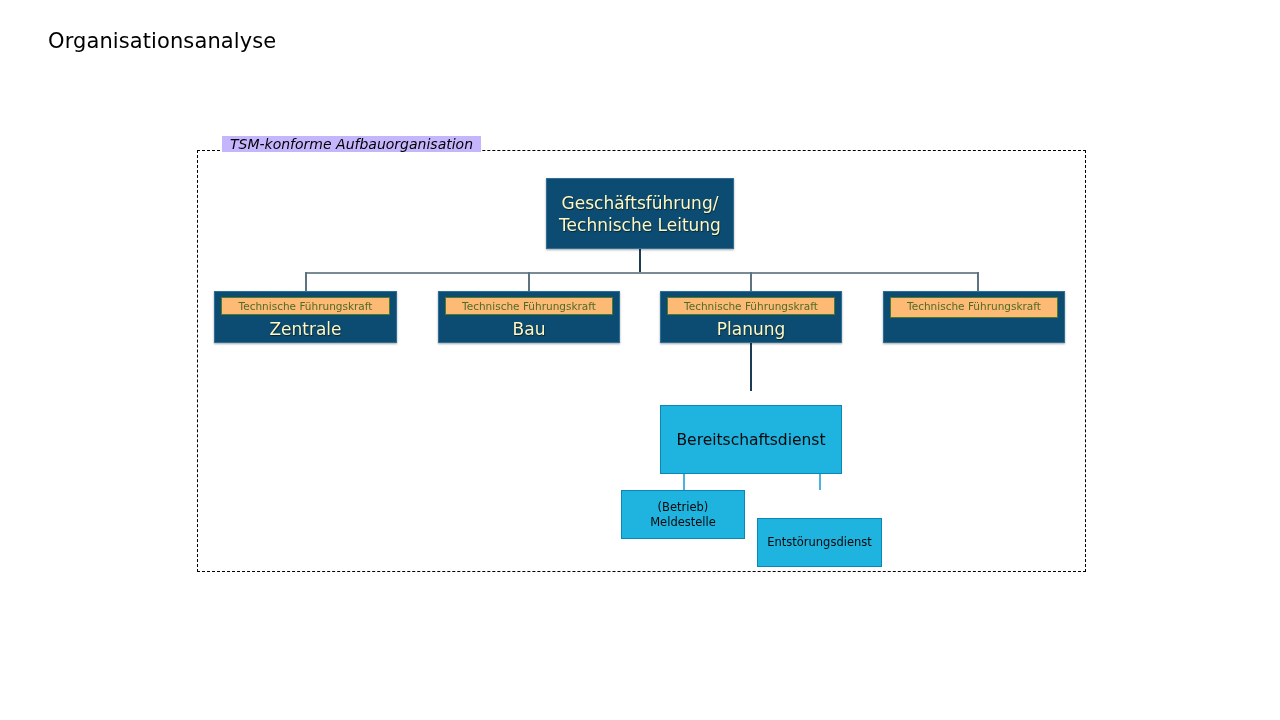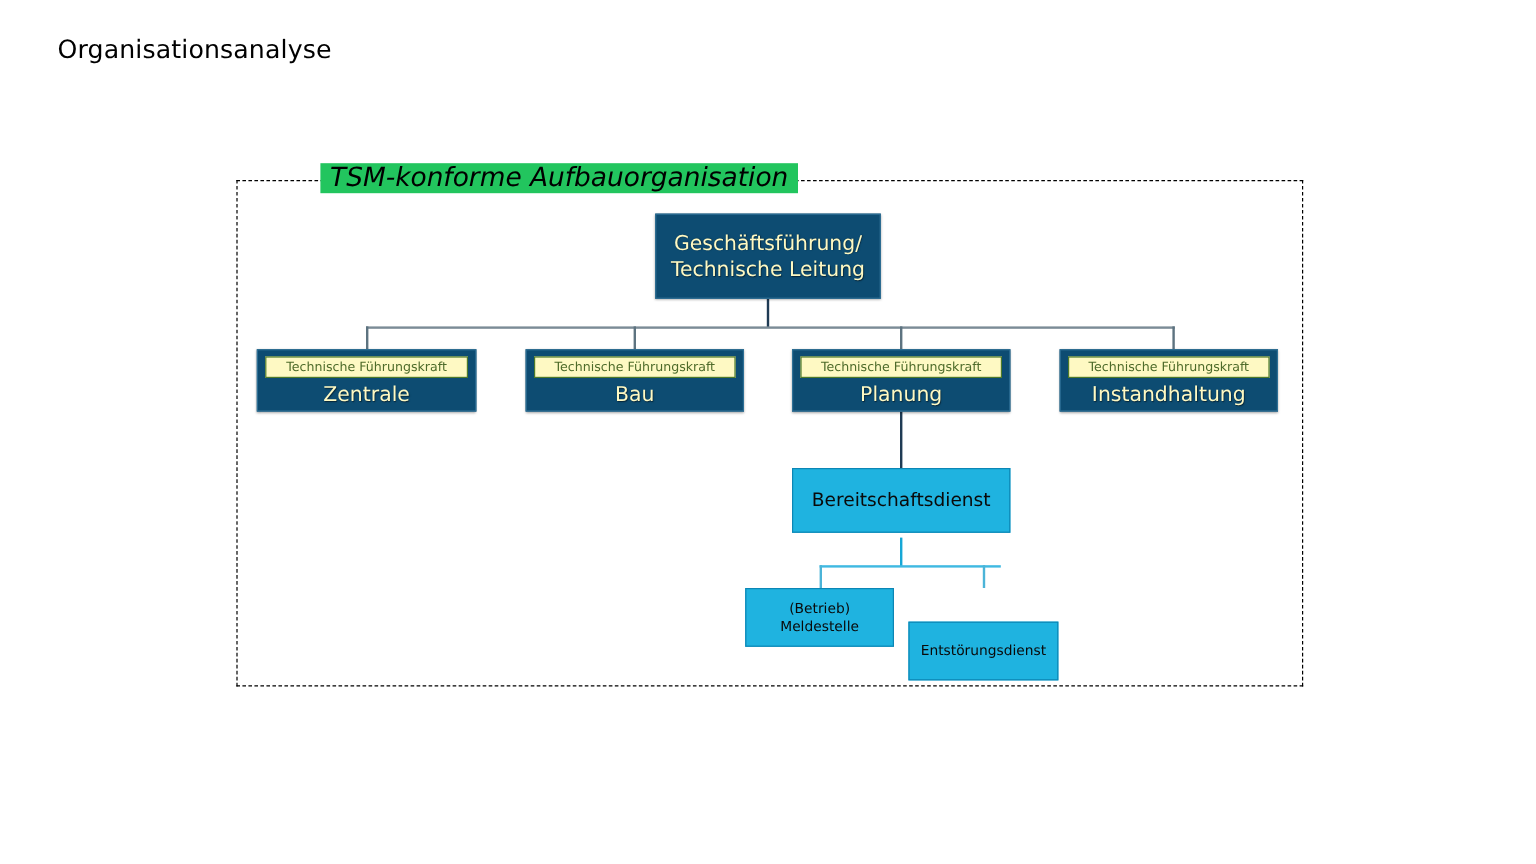--- a/index.html
+++ b/index.html
@@ -36,27 +36,26 @@
     width: 889px;
     height: 422px;
     border: 1.3px dashed #000000;
     box-sizing: border-box;
   }
   .group-title {
     position: absolute;
     left: 222px;
     top: 136px;
     padding: 0 8px;
-    background: #22c55e;
-    font-size: 22px;
+    background: #c4b5fd;
+    font-size: 14px;
     font-style: italic;
     color: #000000;
     white-space: nowrap;
     font-family: "DejaVu Sans", sans-serif;
-    margin-left: 45px;
   }
 
   
   .line {
     position: absolute;
   }
   .line-v-dark {
     width: 1.6px;
     background: #1f3b54;
   }
@@ -117,21 +116,21 @@
   
   .node-dept {
     top: 291px;
     height: 52px;
     padding: 5px 6px 0 6px;
     display: flex;
     flex-direction: column;
     align-items: stretch;
   }
   .role-chip {
-    background: #fef9c3;
+    background: #fdba74;
     border: 1.2px solid #4e7a2a;
     color: #4e6b2a;
     font-size: 10.5px;
     line-height: 17px;
     height: 19px;
     text-align: center;
     font-family: "DejaVu Sans", sans-serif;
     white-space: nowrap;
     overflow: hidden;
   }
@@ -155,23 +154,23 @@
     justify-content: center;
   }
   .node-cyan .node-title {
     color: #0a0a0a;
     text-align: center;
     font-family: "DejaVu Sans", sans-serif;
   }
 
   .node-standby {
     left: 660px;
-    top: 390px;
+    top: 405px;
     width: 182px;
-    height: 54px;
+    height: 69px;
   }
   .node-standby .node-title { font-size: 15.5px; line-height: 20px; }
 
   .node-leaf-1 {
     left: 621px;
     top: 490px;
     width: 124px;
     height: 49px;
   }
   .node-leaf-2 {
@@ -226,21 +225,20 @@
     <div class="node-title">Bau</div>
   </div>
 
   <div class="node node-navy node-dept dept-3">
     <div class="role-chip">Technische Führungskraft</div>
     <div class="node-title">Planung</div>
   </div>
 
   <div class="node node-navy node-dept dept-4">
     <div class="role-chip">Technische Führungskraft</div>
-    <div class="node-title">Instandhaltung</div>
   </div>
 
   <div class="node node-cyan node-standby">
     <div class="node-title">Bereitschaftsdienst</div>
   </div>
 
   <div class="node node-cyan node-leaf-1">
     <div class="node-title">
       <span>(Betrieb)</span><br>
       <span>Meldestelle</span>

